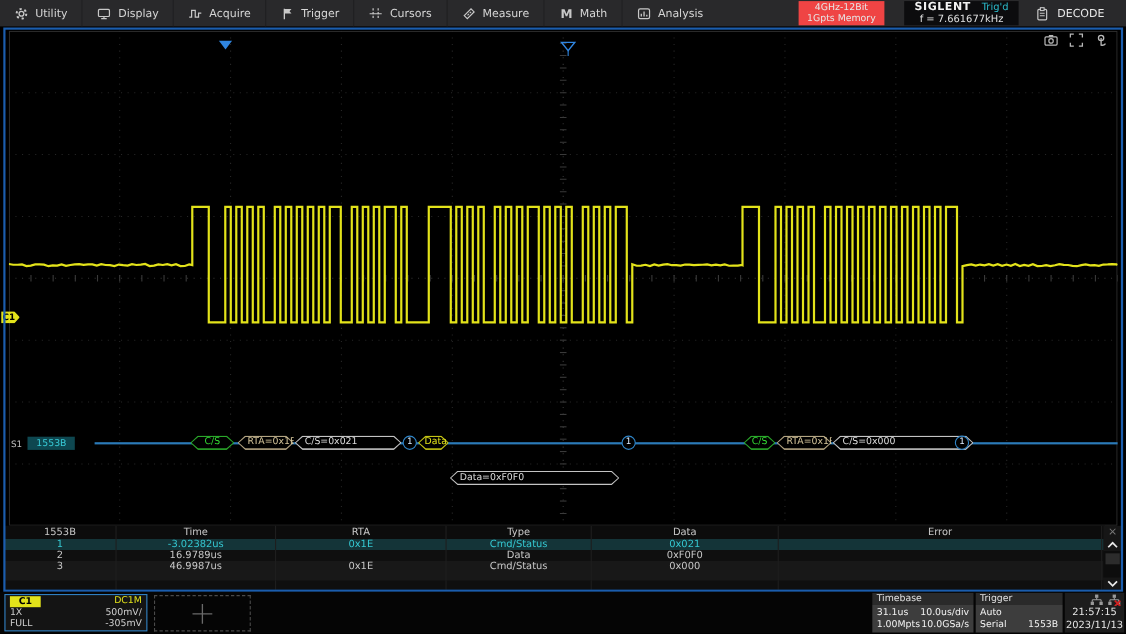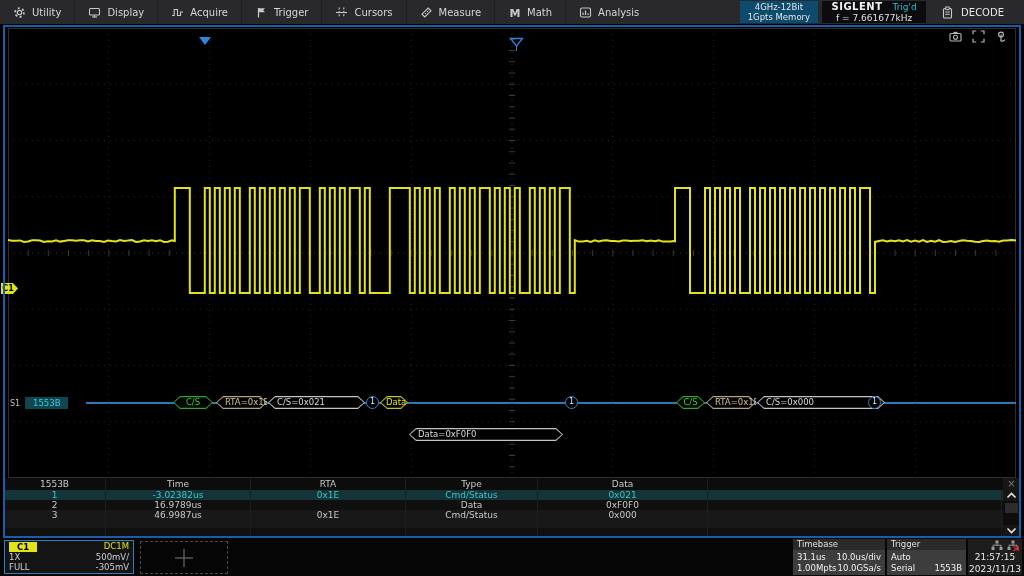--- a/index.html
+++ b/index.html
@@ -7,22 +7,22 @@
        font-family:"DejaVu Sans","Liberation Sans",sans-serif;color:#ddd;
        -webkit-font-smoothing:antialiased;}
   svg{display:block}
 
   
   .topbar{position:absolute;top:0;left:0;width:1024px;height:24px;background:#29292b;
           display:flex;align-items:stretch;z-index:10;}
   .menu-item{display:flex;align-items:center;gap:6px;padding:0 13px;font-size:10px;color:#d6d6d6;cursor:default;}
   .menu-item + .menu-item{border-left:1px solid #202022;justify-content:flex-end;}
   .right-cluster{margin-left:auto;display:flex;align-items:stretch;}
-  .specs-box{background:#0c4a6e;display:flex;flex-direction:column;justify-content:center;align-items:center;
-             padding:0 8px;font-size:8.5px;line-height:10px;color:#e6e6e6;margin:1px 2px;}
+  .specs-box{background:#ef4444;display:flex;flex-direction:column;justify-content:center;align-items:center;
+             padding:0 8px;font-size:8.5px;line-height:10px;color:#e6e6e6;margin:1px 16px;}
   .brand-box{background:#0c0c0e;display:flex;flex-direction:column;justify-content:center;align-items:center;
              padding:0 8px;margin:1px 0 1px 2px;min-width:88px;}
   .brand-line{display:flex;gap:10px;align-items:baseline;line-height:11px;}
   .brand{font-weight:bold;color:#f2f2f2;font-size:10px;letter-spacing:.5px;}
   .trig{color:#2bbccc;font-size:9px;}
   .freq{color:#e0e0e0;font-size:9px;line-height:11px;}
   .decode-btn{display:flex;align-items:center;gap:8px;padding:0 20px 0 16px;font-size:10px;color:#e8e8e8;}
 
   
   .scope{position:absolute;top:24px;left:0;width:1024px;height:514px;background:#000;}
@@ -371,20 +371,21 @@
       </div>
   </div>
 
   <div class="dtable" id="dtable">
       <div class="trow thead" style="grid-template-columns: 102px 145px 155px 132px 170px 294px; height: 12px;">
         <div>1553B</div>
         <div>Time</div>
         <div>RTA</div>
         <div>Type</div>
         <div>Data</div>
+        <div>Error</div>
       </div>
       <div class="trow tdata r-hl" style="grid-template-columns: 102px 145px 155px 132px 170px 294px; height: 10px;">
         <div>1</div>
         <div>-3.02382us</div>
         <div>0x1E</div>
         <div>Cmd/Status</div>
         <div>0x021</div>
         <div></div>
       </div>
       <div class="trow tdata r-b" style="grid-template-columns: 102px 145px 155px 132px 170px 294px; height: 10px;">

